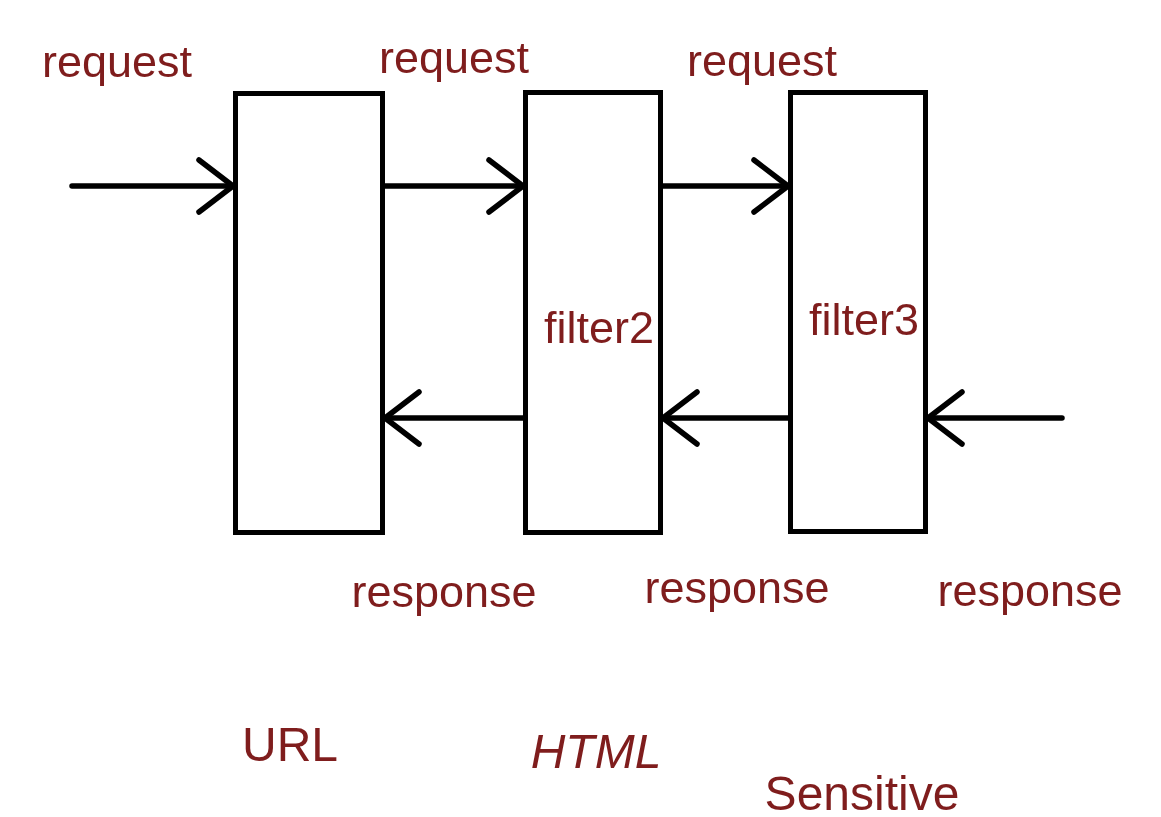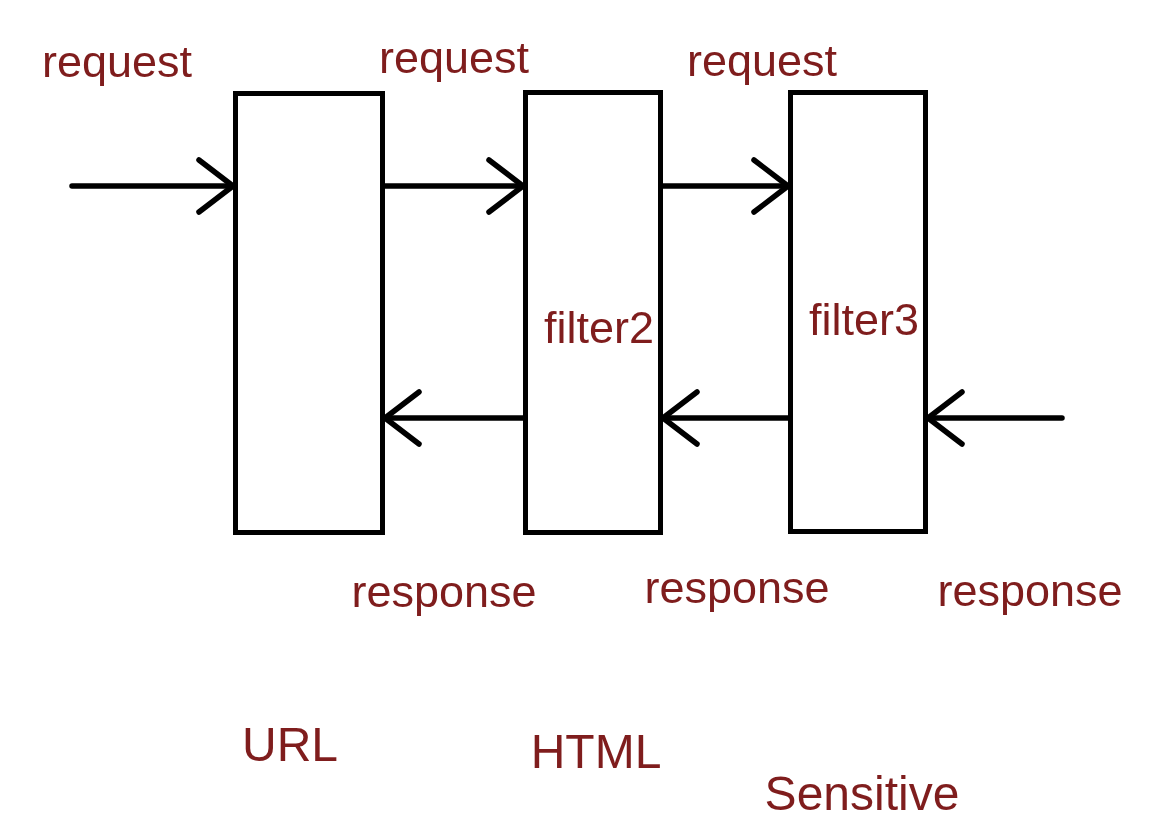--- a/index.html
+++ b/index.html
@@ -40,21 +40,21 @@
   #lbl-request-1  { left: 117px;  top: 61px;  }
   #lbl-request-2  { left: 454px;  top: 57px;  }
   #lbl-request-3  { left: 762px;  top: 60px;  }
   #lbl-response-1 { left: 444px;  top: 591px; }
   #lbl-response-2 { left: 737px;  top: 587px; }
   #lbl-response-3 { left: 1030px; top: 590px; }
   #lbl-filter-1   { left: 314px;  top: 317px; }
   #lbl-filter-2   { left: 599px;  top: 319px; margin-top: 8px; }
   #lbl-filter-3   { left: 864px;  top: 319px; }
   #lbl-bottom-1   { left: 290px;  top: 745px; }
-  #lbl-bottom-2   { left: 596px;  top: 752px; }
+  #lbl-bottom-2   { left: 596px;  top: 752px; font-style: italic; }
   #lbl-bottom-3   { left: 862px;  top: 794px; }
 
   #arrows {
     position: absolute;
     left: 0;
     top: 0;
     pointer-events: none;
   }
   .arrow-stroke {
     stroke: #000000;

